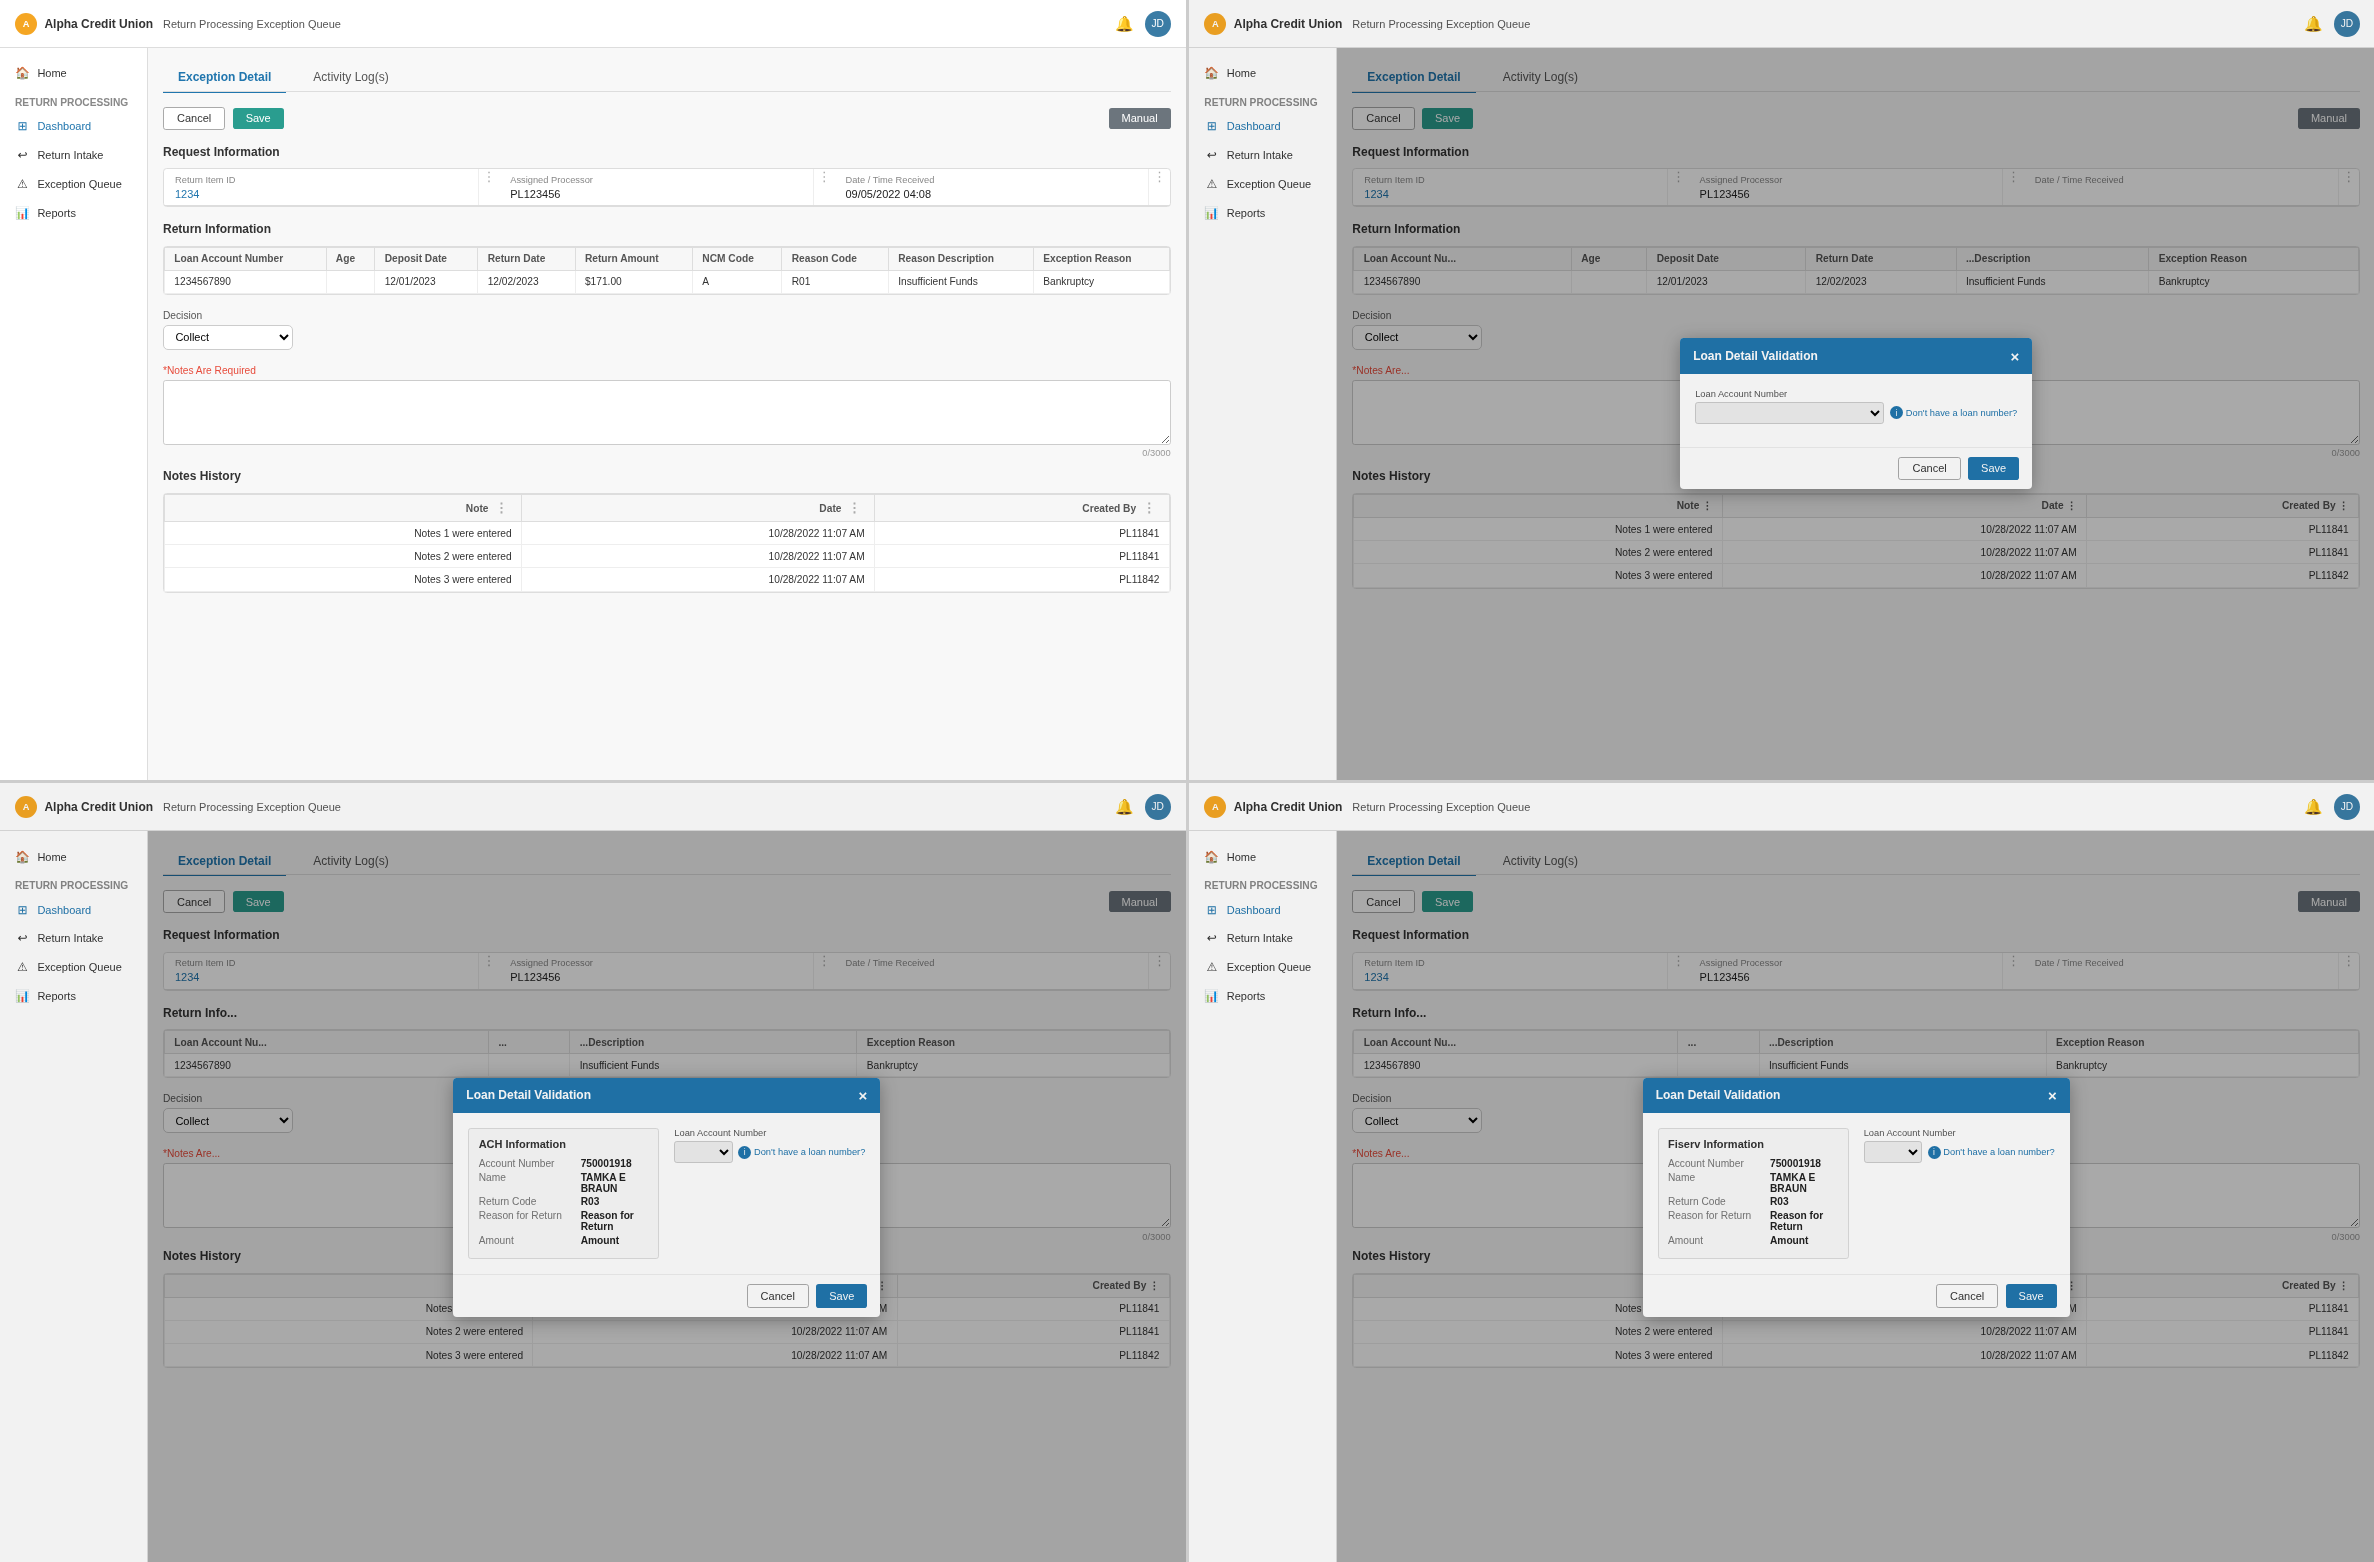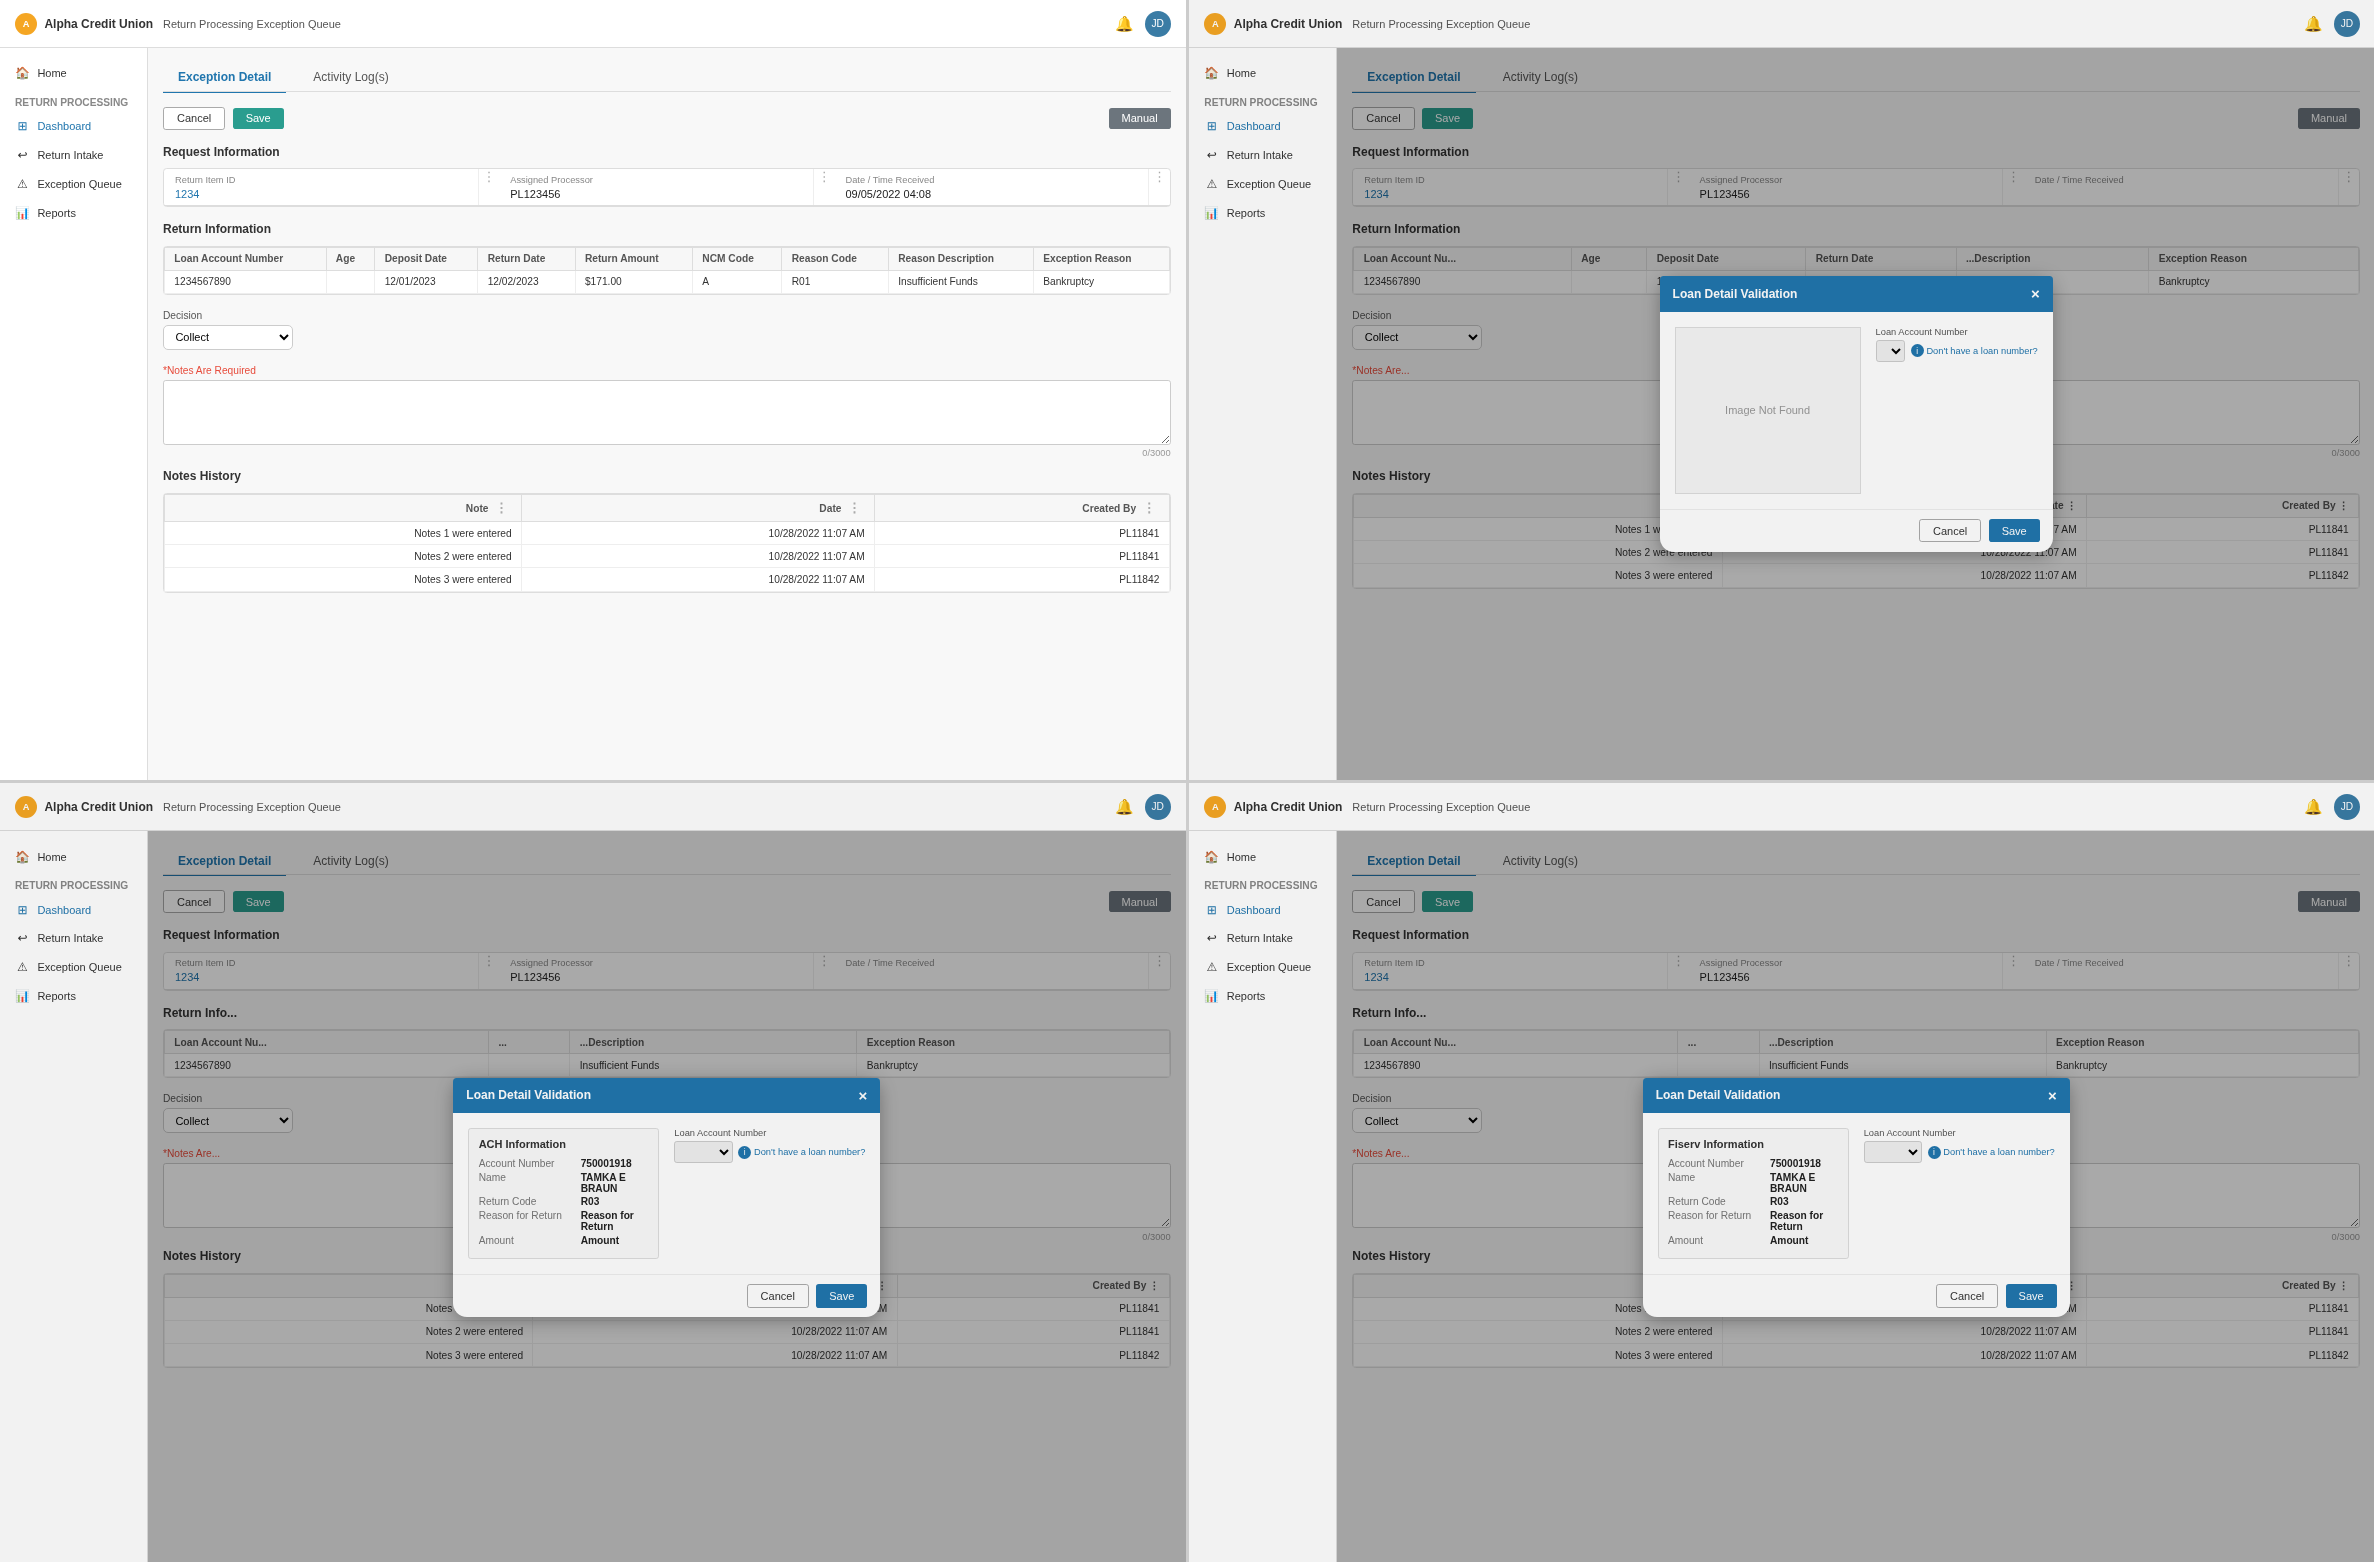--- a/index.html
+++ b/index.html
@@ -310,21 +310,21 @@
       top: 0; left: 0; right: 0; bottom: 0;
       background: rgba(0,0,0,0.3);
       display: flex;
       align-items: center;
       justify-content: center;
       z-index: 10;
     }
 
     .modal {
       background: #fff;
-      border-radius: 14px;
+      border-radius: 4px;
       box-shadow: 0 3.7px 18.6px rgba(0,0,0,0.3);
       min-width: 352px;
       max-width: 464px;
     }
 
     .modal-header {
       background: #2176ae;
       color: white;
       padding: 9.3px 13px;
       border-radius: 3.7px 3.7px 0 0;
@@ -782,25 +782,20 @@
             </table>
           </div>
 
           <div class="overlay">
             <div class="modal">
               <div class="modal-header">
                 <span>Loan Detail Validation</span>
                 <span class="modal-close">×</span>
               </div>
               <div class="modal-body">
-                <div class="modal-left">
-                  <div class="image-not-found">
-                    <span>Image Not Found</span>
-                  </div>
-                </div>
                 <div class="modal-right">
                   <div class="loan-account-field">
                     <label>Loan Account Number</label>
                     <div class="loan-account-row">
                       <select></select>
                       <span class="dont-have-link">
                         <span class="info-dot">i</span>
                         <span>Don't have a loan number?</span>
                       </span>
                     </div>

